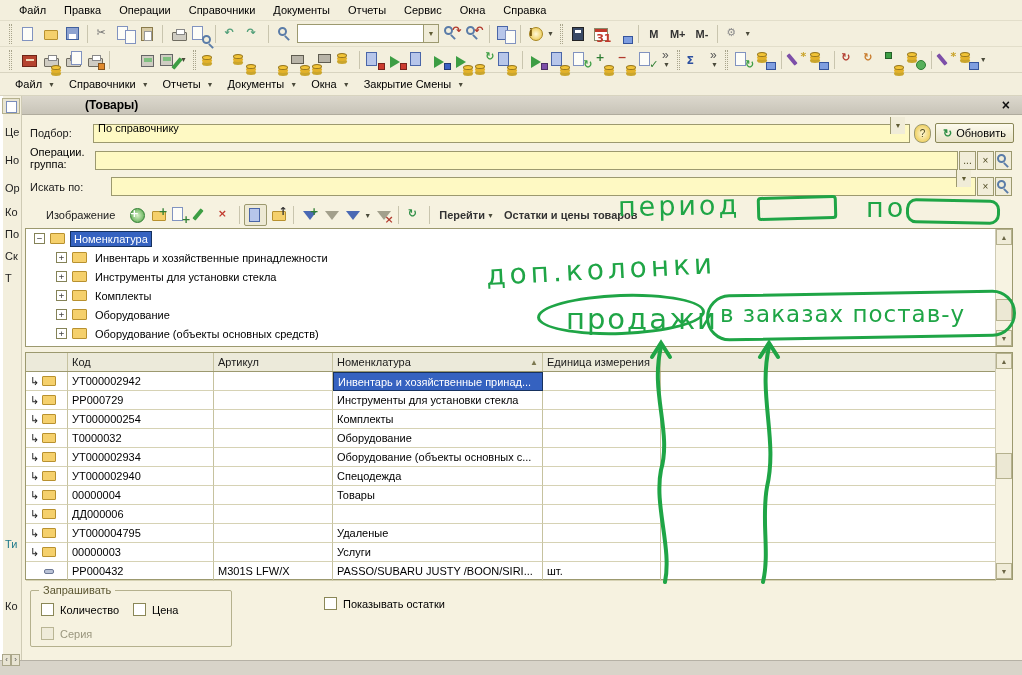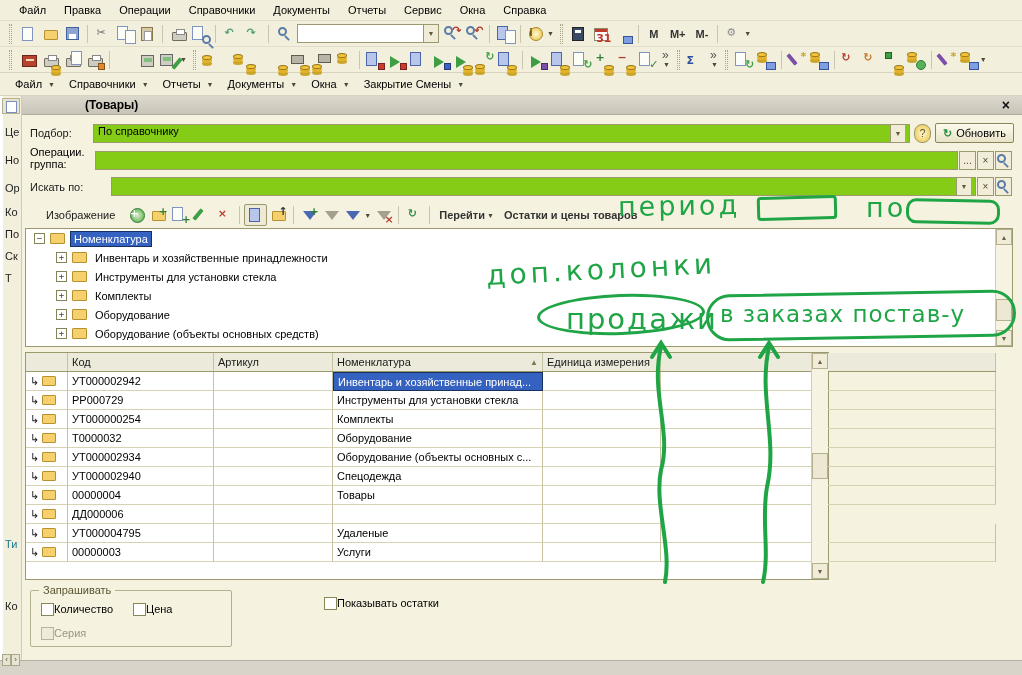--- a/index.html
+++ b/index.html
@@ -67,54 +67,54 @@
 .bglabel{position:absolute;left:5px;white-space:nowrap;color:#222}
 .bglabel.teal{color:#1f7a8c}
 
 .dlg-title{position:absolute;left:22px;top:96px;width:1000px;height:19px;background:linear-gradient(#dcd8cd,#c8c4b8);display:flex;align-items:center;padding:0 8px;border-bottom:1px solid #b0ac9e}
 .dlg-title-text{font-weight:bold;font-size:12px}
 .dlg-title-suffix{font-weight:bold;font-size:12px;margin-left:55px}
 .dlg-close{margin-left:auto;font-weight:bold;font-size:14px;color:#111;padding:0 4px;cursor:default}
 .dlg-body{position:absolute;left:22px;top:115px;width:1000px;height:545px;background:#f6f2e0}
 .frow{position:absolute;display:flex;align-items:center}
 .flabel{color:#1a1a1a}
-.fld{background:#84cc16;border:1px solid #9c996f;height:19px;display:flex;align-items:flex-start;padding:0 4px;font-size:11px}
+.fld{background:#fef9c3;border:1px solid #9c996f;height:19px;display:flex;align-items:flex-end;padding:8px 4px;font-size:11px}
 .fld .varrow{margin-left:auto;width:15px;height:17px;background:#f0ecd8;border-left:1px solid #9c996f;display:flex;align-items:center;justify-content:center;font-size:7px;color:#5f5b33}
 .sqbtn{width:17px;height:19px;background:#f1edd9;border:1px solid #9c996f;display:flex;align-items:center;justify-content:center;font-size:10px;color:#4f4b23;margin-left:1px;flex:none}
 .btn{height:20px;background:linear-gradient(#fdfbee,#e8e3c8);border:1px solid #8a8757;border-radius:2px;display:flex;align-items:center;gap:4px;padding:0 7px}
 .grn{color:#2f8f46;font-weight:bold}
 
 .imgbar{position:absolute;left:24px;top:89px;display:flex;align-items:center}
 .imgbar .tbtn.pressed{border:1px solid #9c996f;background:#ede9d4;border-radius:2px}
 
 .tree{position:absolute;left:3px;top:113px;width:988px;height:119px;background:#fff;border:1px solid #9c996f;overflow:hidden}
 .titem{height:19px;display:flex;align-items:center;gap:5px;padding-left:8px}
 .texp{width:11px;height:11px;border:1px solid #848257;background:#fff;font:9px/9px "DejaVu Sans Mono",monospace;text-align:center;color:#444;flex:none}
 .tfold{width:15px;height:11px;background:#f5d06c;border:1px solid #b8912f;border-radius:1px;flex:none}
 .tlabel{padding:1px 3px}
 .tlabel.sel{background:#3562c0;color:#fff;border:1px solid #16315e}
 
 .vsb{position:absolute;width:17px;background:#f7f3e2;border-left:1px solid #cfcbb5}
 .sbtn{position:absolute;left:0;width:16px;height:16px;background:#f0ecd8;border:1px solid #b5b18e;display:flex;align-items:center;justify-content:center;font-size:7px;color:#6a6545}
 .sthumb{position:absolute;left:0;width:16px;background:#ece8d4;border:1px solid #b5b18e}
 
-.tbl{position:absolute;left:3px;top:237px;width:804px;height:228px;background:#fff;border:1px solid #9c996f}
+.tbl{position:absolute;left:3px;top:237px;width:988px;height:228px;background:#fff;border:1px solid #9c996f}
 .trow{display:grid;grid-template-columns:42px 146px 119px 210px 118px auto;width:970px;height:19px}
 .trow.head{background:#eceada;height:19px;border-bottom:1px solid #9c996f}
 .tcell{border-right:1px solid #c6c29f;border-bottom:1px solid #d6d2b4;padding:2px 4px;white-space:nowrap;overflow:hidden;display:flex;align-items:center;gap:3px}
 .head .tcell{border-bottom:none;color:#1a1a1a}
 .tcell.selcell{background:#3562c0;color:#fff;border:1px solid #16315e}
 .sorticon{margin-left:auto;font-size:8px;color:#7c7850}
 .gmark{font-size:11px;color:#222;line-height:1}
 .mfold{width:14px;height:10px;background:#f5d06c;border:1px solid #b8912f;border-radius:1px;flex:none}
 .imark{width:10px;height:5px;background:#b9c2d6;border:1px solid #6b7794;border-radius:2px;flex:none;margin-left:14px}
 
 .fset{position:absolute;left:8px;top:475px;width:202px;height:57px;border:1px solid #b5b18e;border-radius:2px}
 .fset .legend{position:absolute;left:8px;top:-7px;background:#f6f2e0;padding:0 4px;color:#5a5530}
-.cbrow{display:flex;align-items:flex-start;}
+.cbrow{display:flex;align-items:center;gap:6px}
 .cb{width:13px;height:13px;background:#fff;border:1px solid #8a8757;flex:none}
 .cb.dis{background:#efebd9;border-color:#b9b594}
 .dislab{color:#9a967e}
 
 .statusbar{position:absolute;left:0;top:660px;width:100%;height:15px;background:#d8d4c9;border-top:1px solid #b5b1a5}
 .hscr{position:absolute;left:2px;top:-7px;display:flex}
 .hscr span{width:9px;height:12px;background:#e8e4d2;border:1px solid #aaa689;font-size:8px;line-height:10px;text-align:center;color:#555}
 
 .ann{position:absolute;color:#1fa546;font-family:"DejaVu Sans",sans-serif;z-index:60;white-space:nowrap;pointer-events:none}
 .ann-box{position:absolute;border:3px solid #1fa546;z-index:60;pointer-events:none}
@@ -832,20 +832,30 @@
             <div class="tcell">
               <span class="gmark">↳</span>
               <span class="mfold"></span>
             </div>
             <div class="tcell">00000003</div>
             <div class="tcell"></div>
             <div class="tcell">Услуги</div>
             <div class="tcell"></div>
             <div class="tcell"></div>
           </div>
+          <div class="trow">
+            <div class="tcell">
+              <span class="imark"></span>
+            </div>
+            <div class="tcell">РР000432</div>
+            <div class="tcell">M301S LFW/X</div>
+            <div class="tcell">PASSO/SUBARU JUSTY /BOON/SIRI...</div>
+            <div class="tcell">шт.</div>
+            <div class="tcell"></div>
+          </div>
         </div>
       <div class="vsb" style="right:0;top:0;height:226px">
         <span class="sbtn" style="top:0">▲</span>
         <span class="sthumb" style="top:100px;height:26px"></span>
         <span class="sbtn" style="bottom:0">▼</span>
       </div>
     </div>
 
     <div class="fset">
       <span class="legend">Запрашивать</span>

